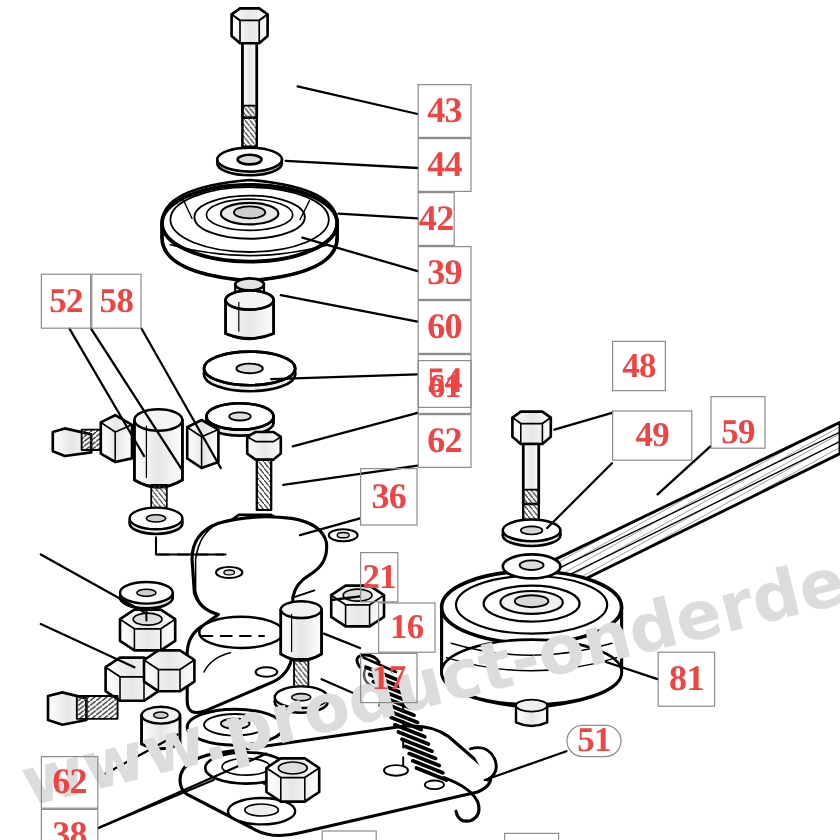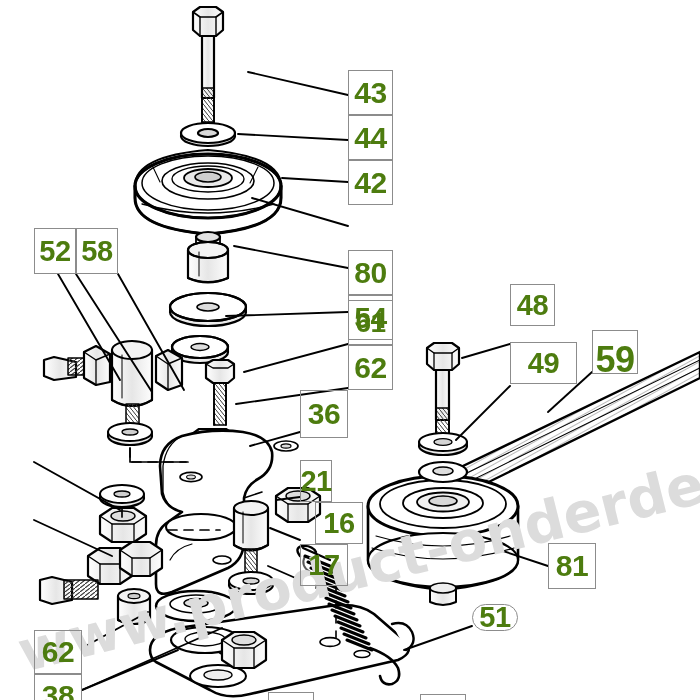--- a/index.html
+++ b/index.html
@@ -1,21 +1,21 @@
 <!DOCTYPE html>
 <html><head>
 <meta charset="utf-8">
 <style>
   html,body{margin:0;padding:0;background:#ffffff;}
   body{width:700px;height:700px;overflow:hidden;font-family:"Liberation Sans",sans-serif;}
   #stage{position:relative;width:700px;height:700px;background:#fff;}
   #art{position:absolute;left:0;top:0;width:700px;height:700px;}
   .lblbox{position:absolute;box-sizing:border-box;border:1.5px solid #8c8c8c;background:transparent;
           display:flex;align-items:center;justify-content:center;
-          font-family:Liberation Sans, sans-serif;font-weight:bold;color:#4d7c0f;}
+          font-family:Liberation Serif, serif;font-weight:bold;color:#ef4444;}
   .lbl-txt{line-height:1;letter-spacing:-0.5px;}
   #watermark{position:absolute;left:0;top:0;width:700px;height:700px;pointer-events:none;}
 </style>
 </head>
 <body>
 
 <div id="stage">
 
   <svg id="art" viewBox="0 0 700 700">
     <defs>
@@ -351,25 +351,28 @@
   <svg id="watermark" viewBox="0 0 700 700">
     <text x="24" y="672" transform="rotate(-14 24 672)" font-family="DejaVu Sans, sans-serif" font-size="56" font-weight="bold" fill="#dcdcdc">www.product-onderdelen.nl</text>
   </svg>
 
   <div class="lblbox" style="left:348px;top:70px;width:45px;height:45px;">
     <span class="lbl-txt" style="font-size:30px;">43</span>
     </div>
   <div class="lblbox" style="left:348px;top:115px;width:45px;height:45px;">
     <span class="lbl-txt" style="font-size:30px;">44</span>
     </div>
-  <div class="lblbox" style="left:348px;top:160px;width:45px;height:45px;">
+  <div class="lblbox" style="left:348px;top:160px;width:31px;height:45px;">
     <span class="lbl-txt" style="font-size:30px;">42</span>
     </div>
+  <div class="lblbox" style="left:348px;top:205px;width:45px;height:45px;">
+    <span class="lbl-txt" style="font-size:30px;">39</span>
+    </div>
   <div class="lblbox" style="left:348px;top:250px;width:45px;height:45px;">
-    <span class="lbl-txt" style="font-size:30px;">80</span>
+    <span class="lbl-txt" style="font-size:30px;">60</span>
     </div>
   <div class="lblbox" style="left:348px;top:295px;width:45px;height:45px;">
     <span class="lbl-txt" style="font-size:30px;">54</span>
     </div>
 
   <div class="lblbox" style="left:348px;top:300px;width:45px;height:45px;">
     <span class="lbl-txt" style="font-size:28px;">61</span>
     </div>
   <div class="lblbox" style="left:348px;top:345px;width:45px;height:45px;">
     <span class="lbl-txt" style="font-size:30px;">62</span>
@@ -390,21 +393,21 @@
     </div>
 
   <div class="lblbox" style="left:510px;top:284px;width:45px;height:42px;">
     <span class="lbl-txt" style="font-size:29px;">48</span>
     </div>
   <div class="lblbox" style="left:510px;top:342px;width:67px;height:42px;">
     <span class="lbl-txt" style="font-size:29px;">49</span>
     </div>
 
   <div class="lblbox" style="left:592px;top:330px;width:46px;height:44px;">
-    <span class="lbl-txt" style="font-size:36px;margin-top:16px;">59</span>
+    <span class="lbl-txt" style="font-size:29px;margin-top:16px;">59</span>
     </div>
 
   <div class="lblbox" style="left:548px;top:543px;width:48px;height:46px;">
     <span class="lbl-txt" style="font-size:30px;">81</span>
     </div>
 
   <div class="lblbox" style="left:472px;top:604px;width:46px;height:27px;border-radius:20px;">
     <span class="lbl-txt" style="font-size:29px;">51</span>
     </div>
 

